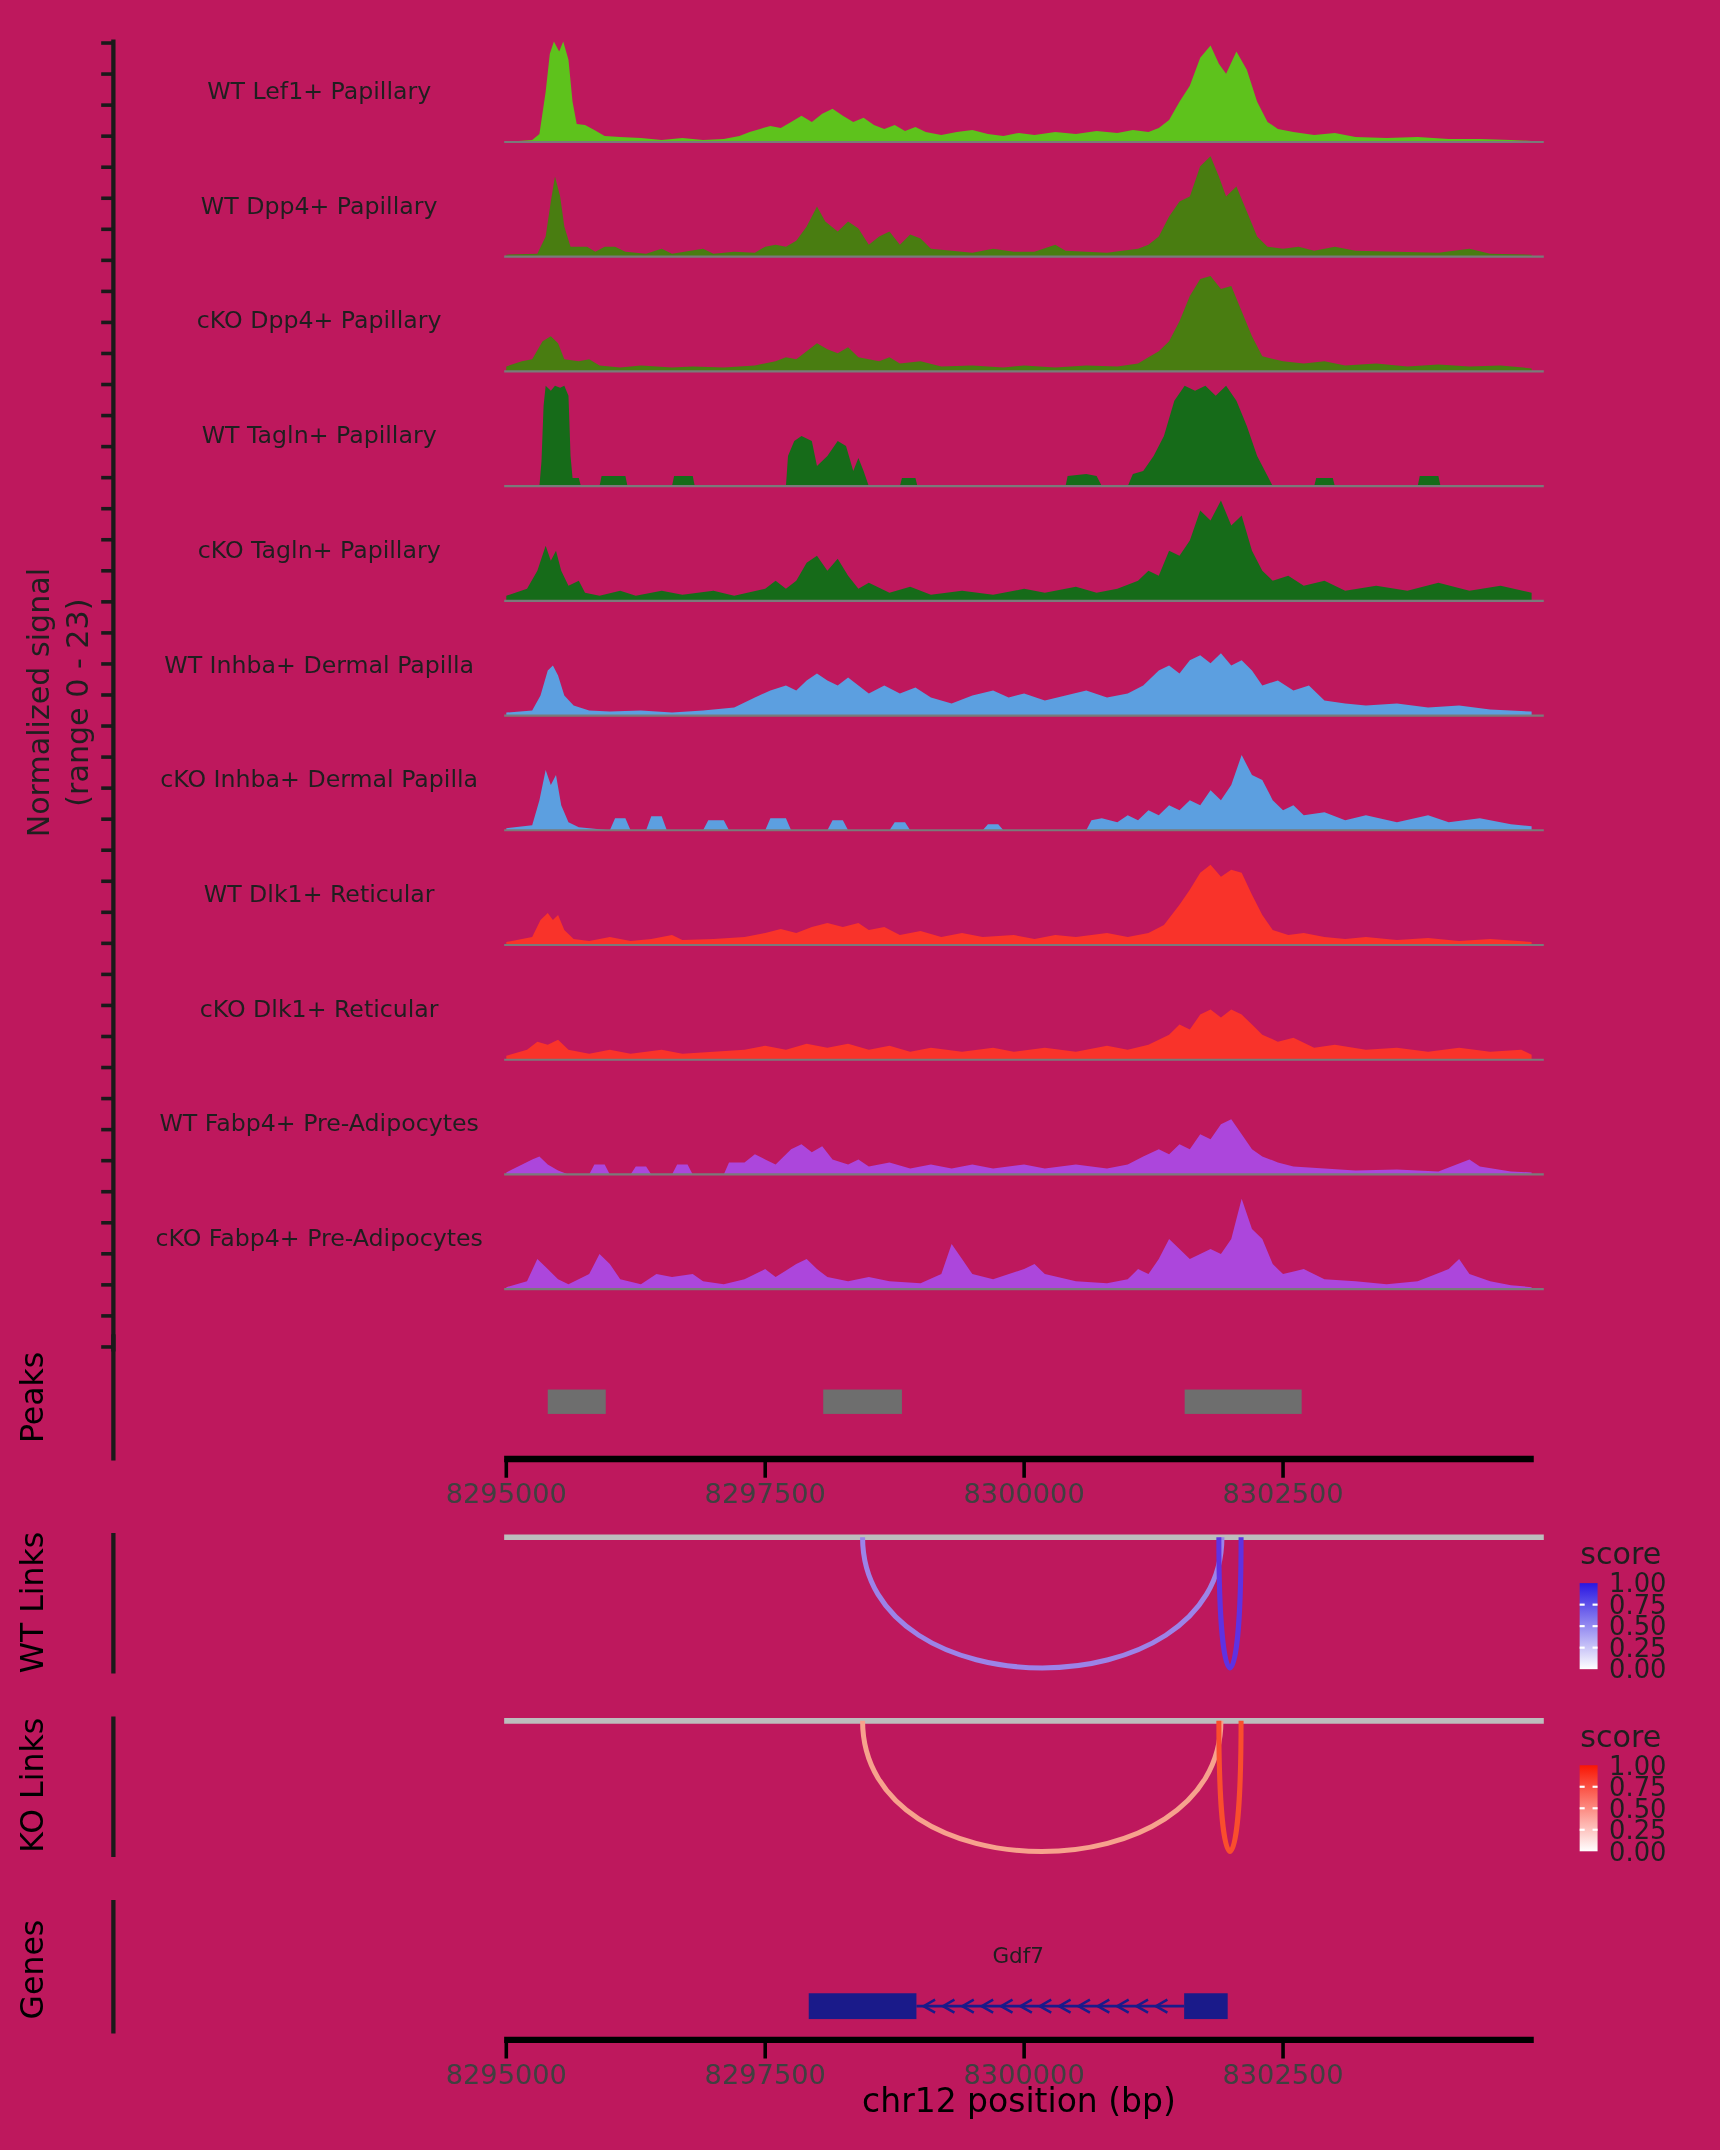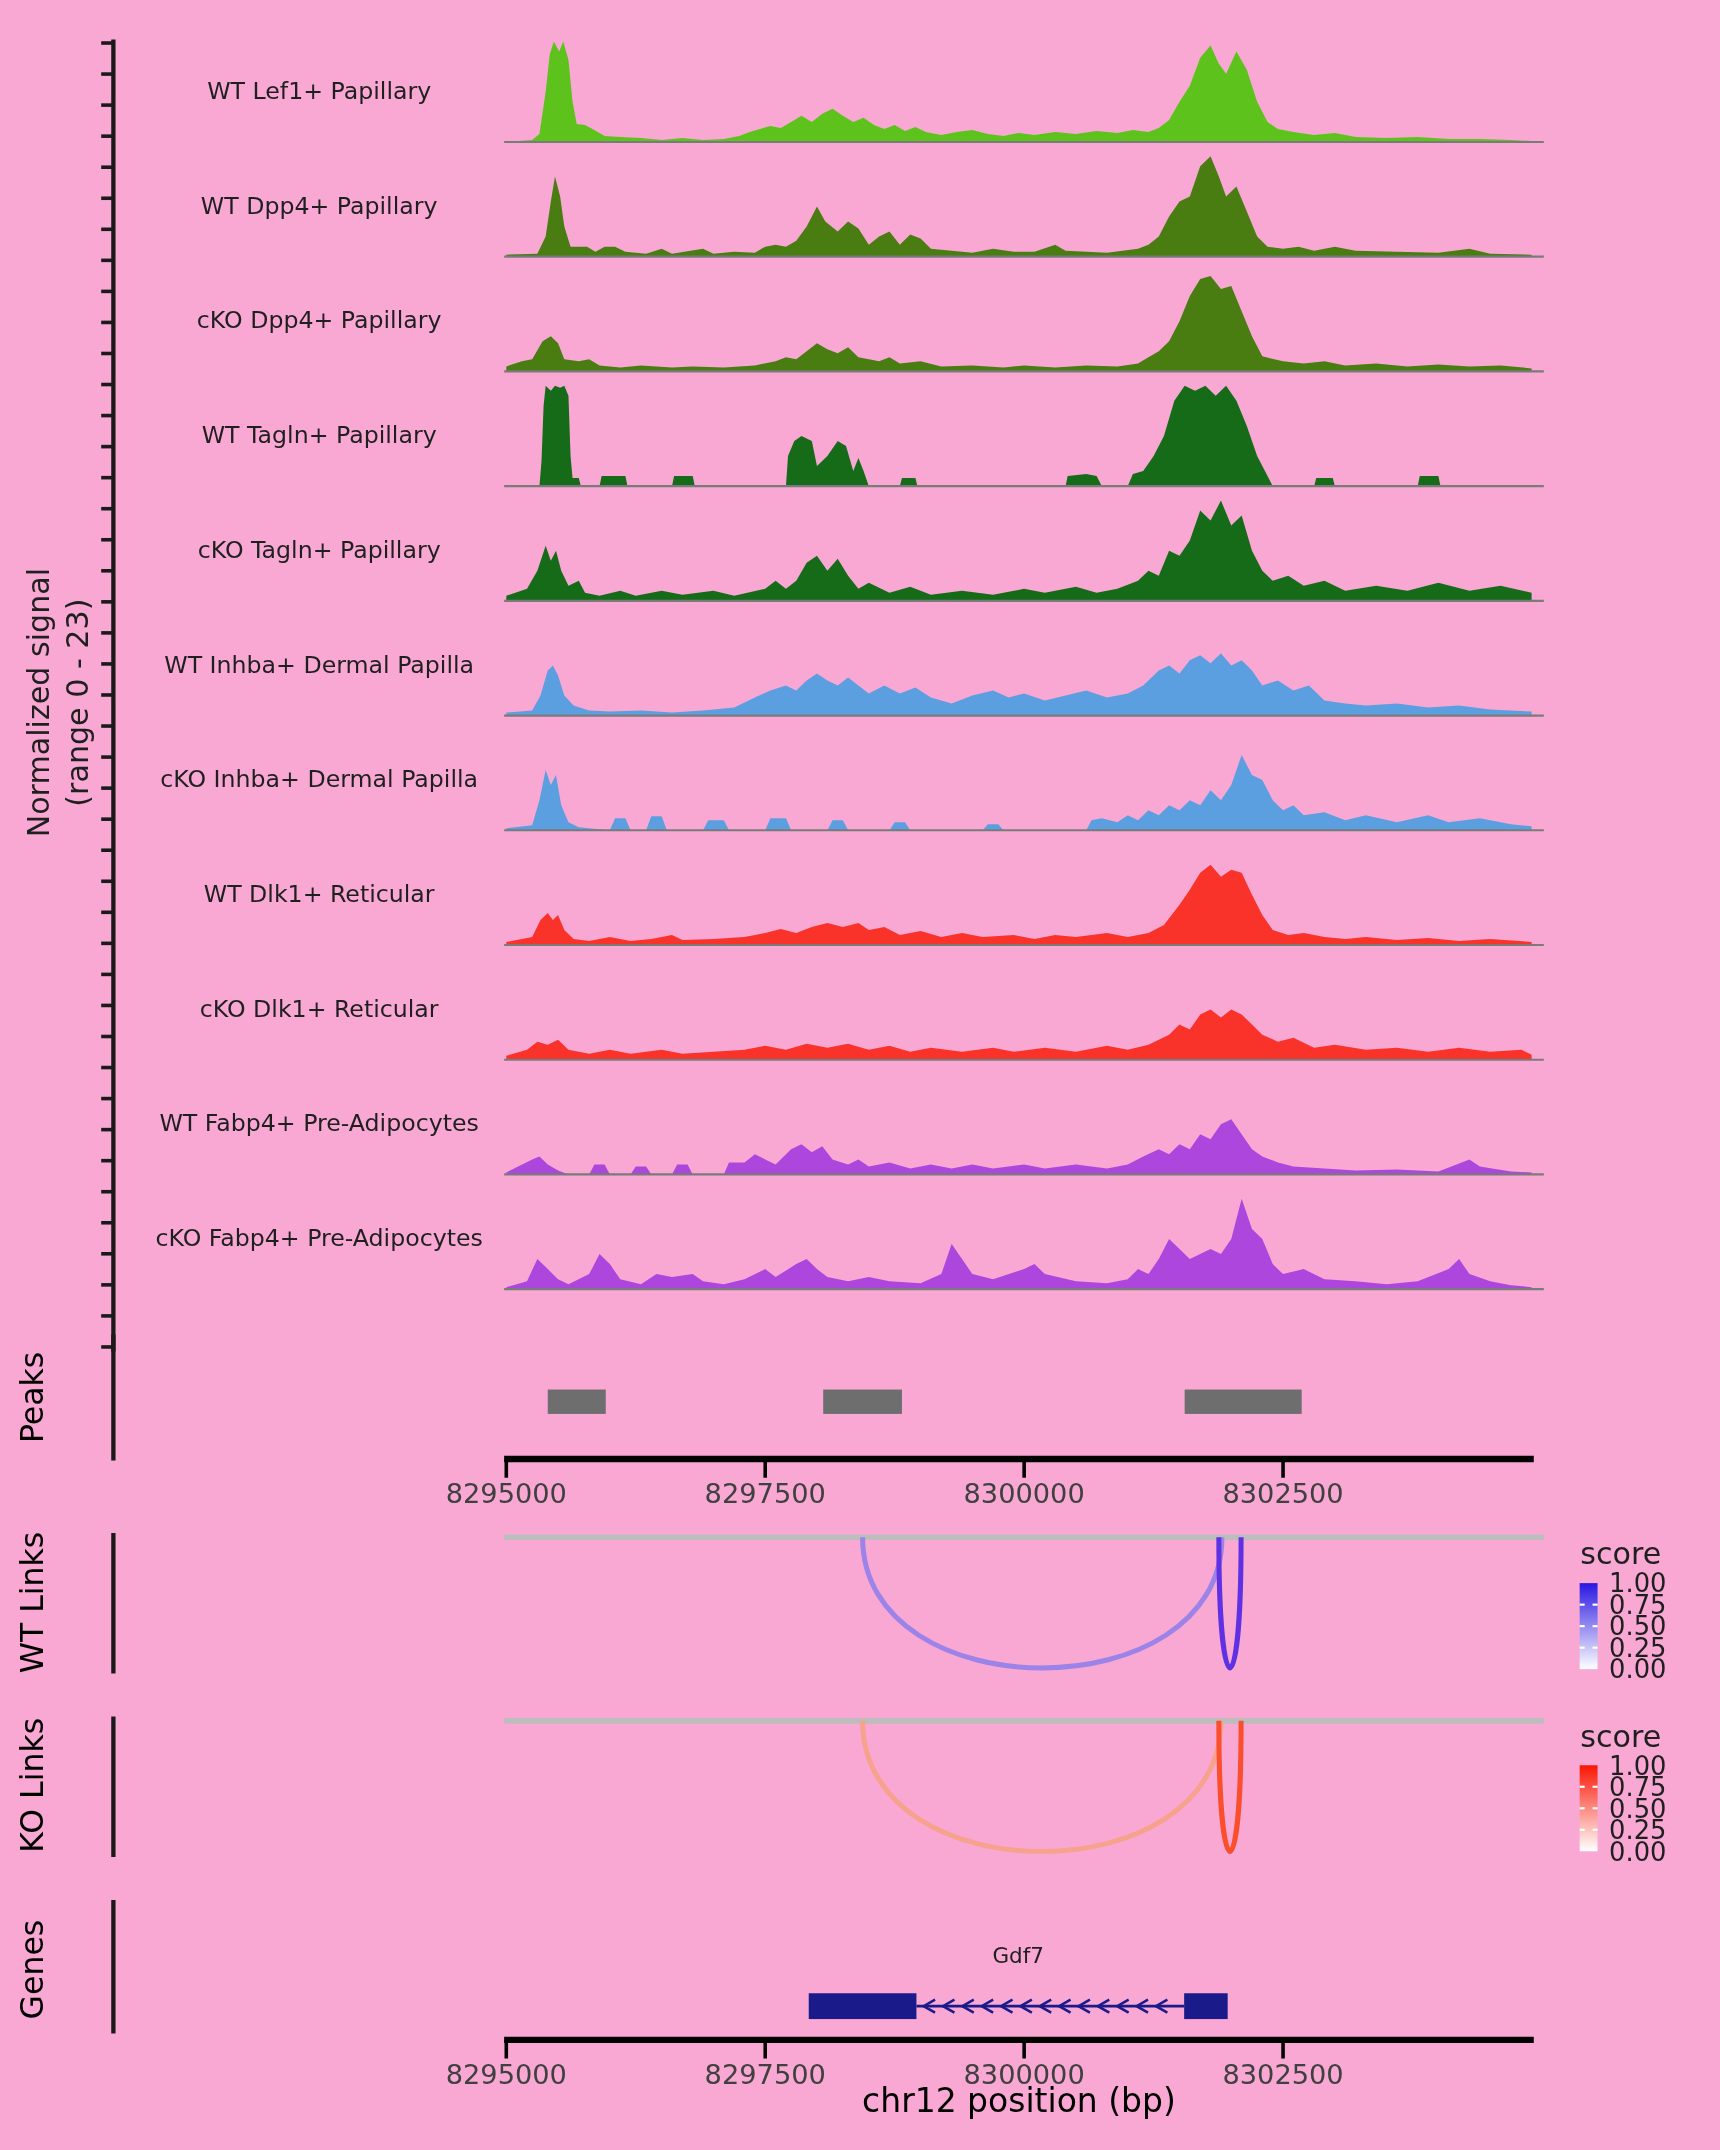--- a/index.html
+++ b/index.html
@@ -1,16 +1,16 @@
 <!DOCTYPE html>
 <html style="font-size:11.5px"><head>
 <meta charset="utf-8">
 <style>
   html,body{margin:0;padding:0;background:#ffffff;}
-  #canvas{position:relative;width:1721px;height:2151px;background:#f9a8d4;overflow:hidden;}
+  #canvas{position:relative;width:1721px;height:2151px;background:#be185d;overflow:hidden;}
   svg{display:block;}
   text{font-family:"DejaVu Sans", sans-serif;fill:#1f1f1f;}
   .tick-label{fill:#404040;}
   .axis-title{fill:#000000;}
   .section-label{fill:#000000;}
 </style>
 </head>
 <body>
 
 <div id="canvas">

